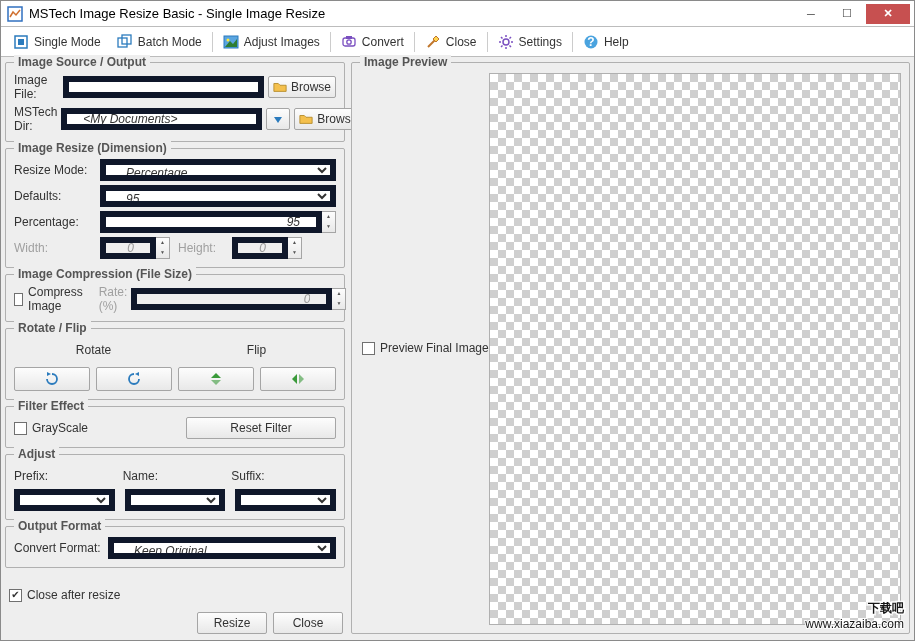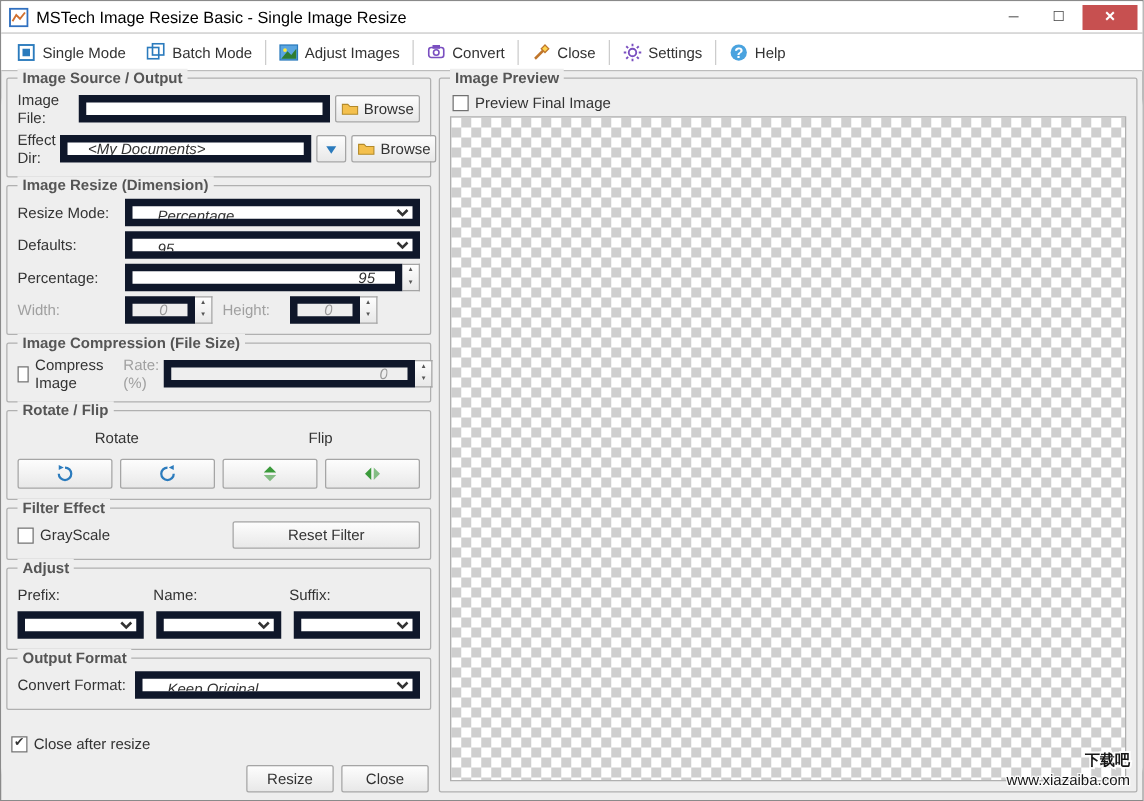--- a/index.html
+++ b/index.html
@@ -44,21 +44,21 @@
   .chk { display:flex; align-items:center; gap:5px; }
   .chk-box { width:13px; height:13px; border:1px solid #707070; background:#fff; display:inline-flex; align-items:center; justify-content:center; font-size:10px; line-height:10px;}
 
   .rotate-grid { display:flex; gap:6px; }
   .rotate-grid .btn { flex:1; height:24px; }
 
   .bottom-btns { display:flex; justify-content:flex-end; gap:6px; padding:4px 2px 0 2px;}
   .bottom-btns .btn { width:70px; }
 
   
-  .preview-group { flex:1; display:flex; flex-direction:column;text-align:right; }
+  .preview-group { flex:1; display:flex; flex-direction:row;text-align:right; }
   .preview-head { display:flex; align-items:center; gap:6px; margin:2px 0 4px 2px; }
   .checker {
     flex:1;
     border:1px solid #b0b0b0;
     background:
       repeating-conic-gradient(#cfcfcf 0% 25%, #ffffff 0% 50%) 0 0 / 16px 16px;
   }
 
   .watermark { position:absolute; right:6px; bottom:6px; pointer-events:none; opacity:0.9; }
 
@@ -156,21 +156,21 @@
           <span class="lbl">Image File:</span>
           <input type="text" class="fld" style="flex: 1 1 0%;" value="">
           <div class="btn" style="width:70px; gap:4px; padding:0 4px; justify-content:flex-start;">
             <svg width="14" height="14" viewBox="0 0 16 16">
                 <path d="M1 4h5l2 2h7v7H1z" fill="#f4c04d" stroke="#b38a2a"></path>
               </svg>
             <span>Browse</span>
           </div>
         </div>
         <div class="row">
-          <span class="lbl">Effect Dir:</span>
+          <span class="lbl">MSTech Dir:</span>
           <input type="text" class="fld" style="flex: 1 1 0%;" value="&lt;My Documents&gt;">
           <div class="btn icon-only">
             <svg width="12" height="12" viewBox="0 0 12 12">
                 <path d="M6 10 L2 4 H10 Z" fill="#2b7bbd"></path>
               </svg>
           </div>
           <div class="btn" style="width:70px; gap:4px; padding:0 4px; justify-content:flex-start;">
             <svg width="14" height="14" viewBox="0 0 16 16">
                 <path d="M1 4h5l2 2h7v7H1z" fill="#f4c04d" stroke="#b38a2a"></path>
               </svg>

